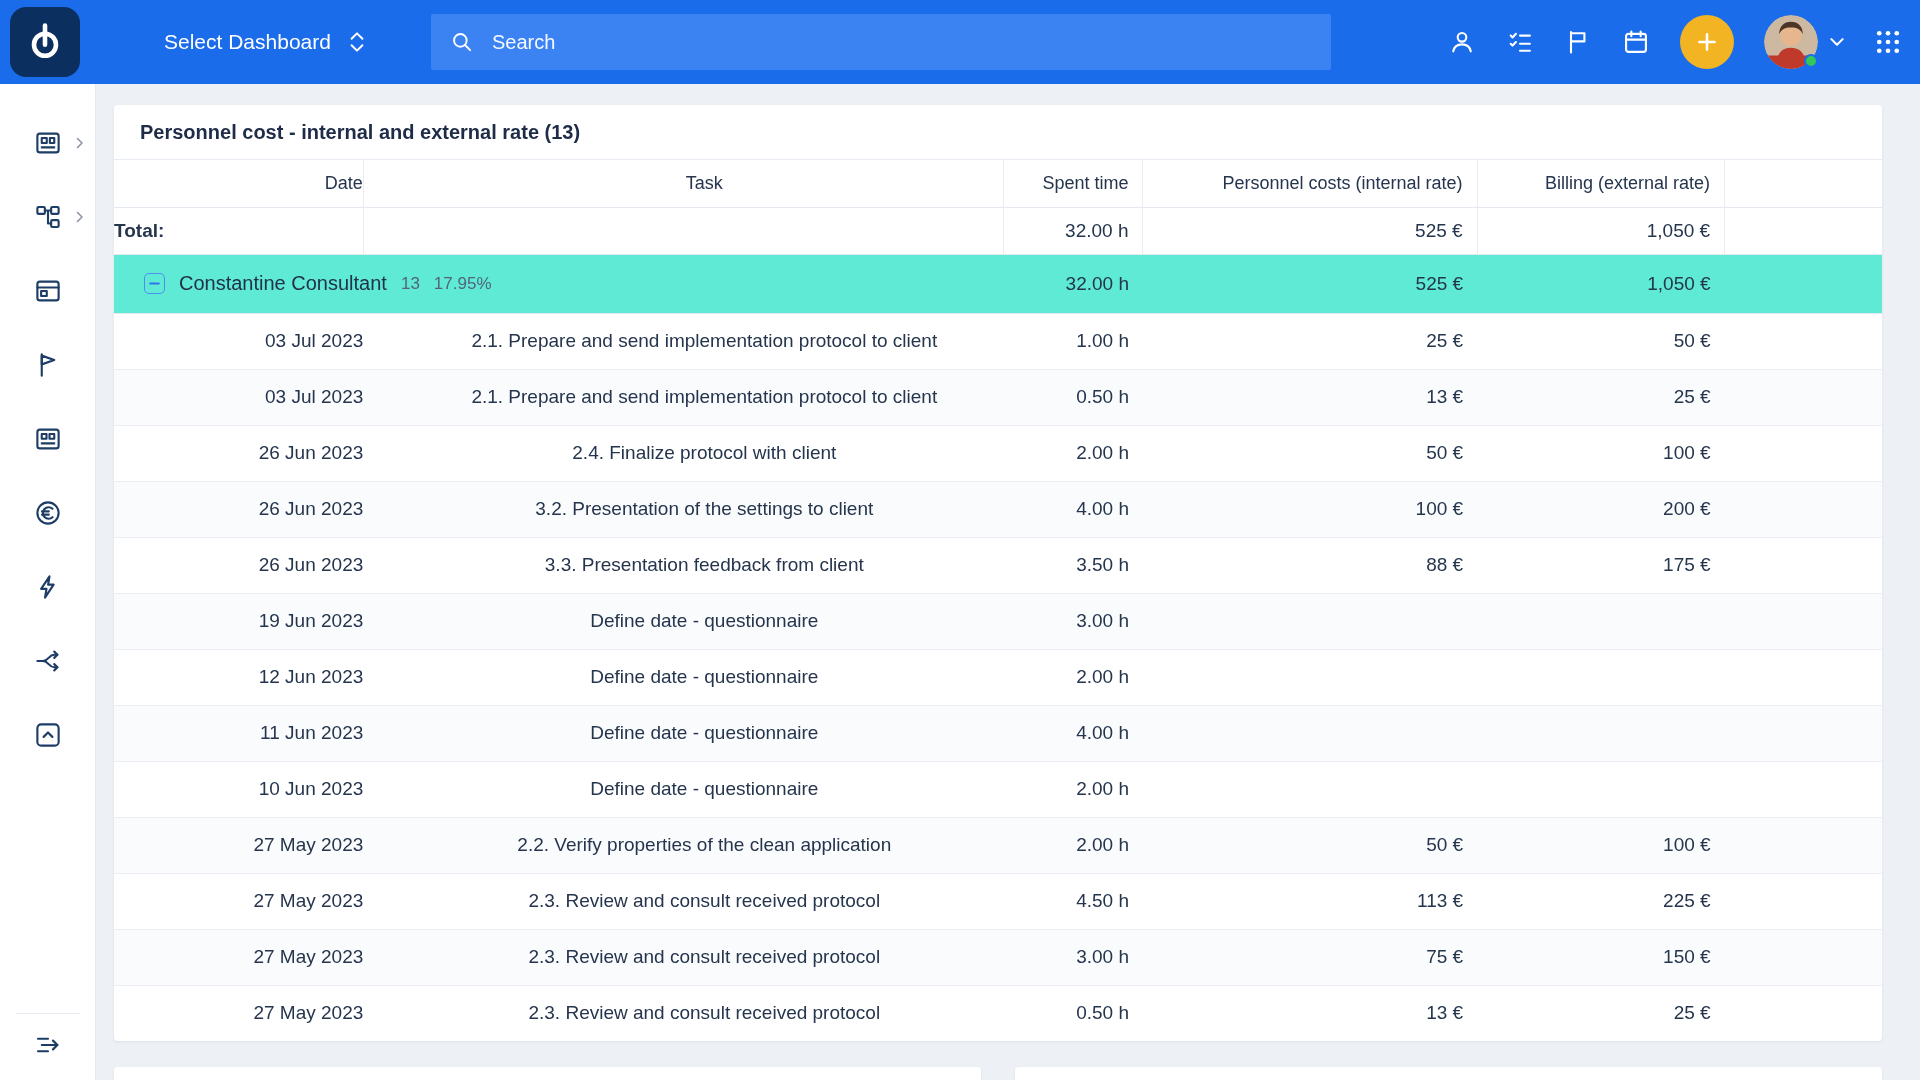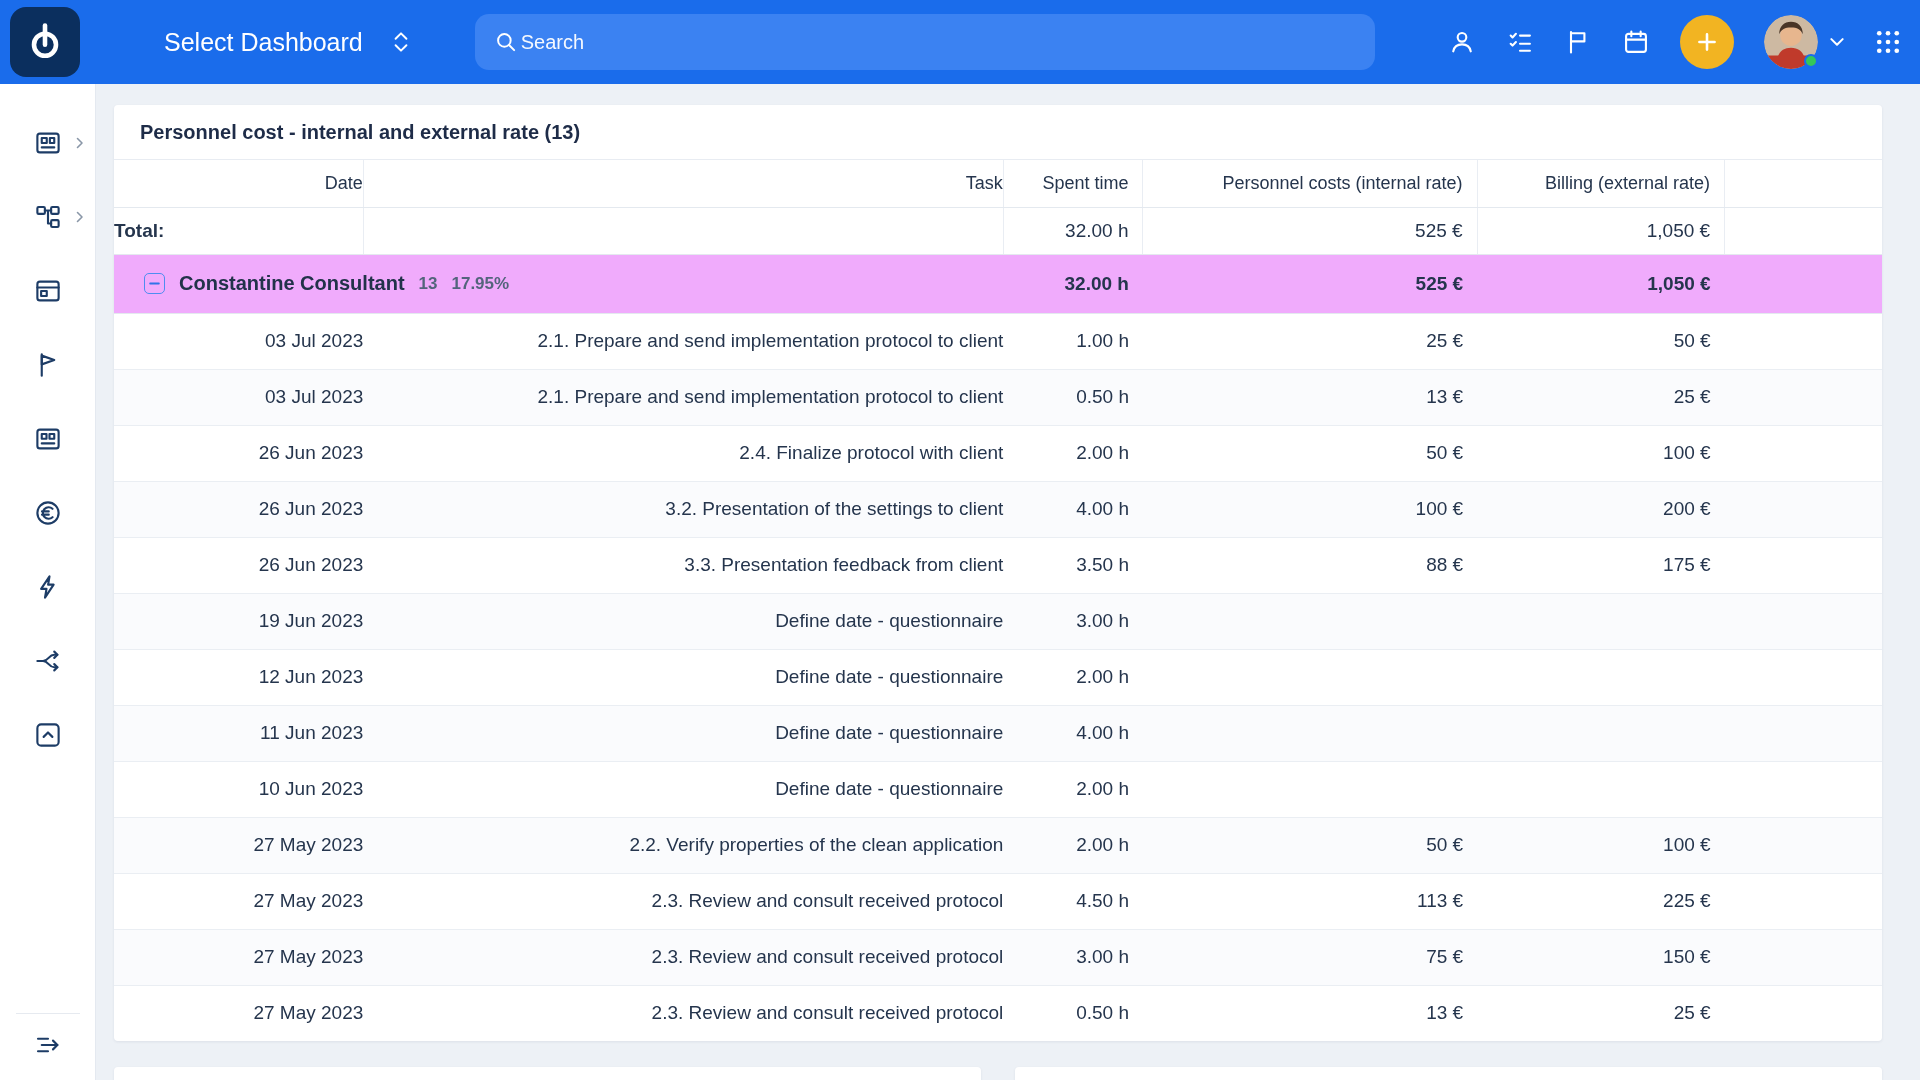--- a/index.html
+++ b/index.html
@@ -4,24 +4,24 @@
 <style>
   * { margin:0; padding:0; box-sizing:border-box; }
   html,body { width:1920px; height:1080px; font-family:"Liberation Sans", sans-serif; }
   #app { position:relative; width:1920px; height:1080px; overflow:hidden; background:#edf1f6; }
 
   
   .topbar { position:absolute; top:0; left:0; right:0; height:84px; background:#1a6ceb;
             display:flex; align-items:center; padding:0 18px 0 10px; z-index:10; }
   .logo-box { width:70px; height:70px; border-radius:16px; background:#0b2f5e;
               display:flex; align-items:center; justify-content:center; cursor:pointer; flex:none; }
-  .dash-select { margin-left:84px; display:flex; align-items:center; gap:30px; color:#fff;
-                 font-size:25px; cursor:pointer; white-space:nowrap; }
-  .search-field { margin-left:66px; width:900px; height:56px; background:#3b82f2; border-radius:14px;
-                  display:flex; align-items:center; padding:0 18px; gap:2px; }
+  .dash-select { margin-left:84px; display:flex; align-items:center; gap:18px; color:#fff;
+                 font-size:21px; cursor:pointer; white-space:nowrap; }
+  .search-field { margin-left:66px; width:900px; height:56px; background:#3b82f2; border-radius:2px;
+                  display:flex; align-items:center; padding:0 18px; gap:17px; }
   .search-field input { flex:1; background:transparent; border:none; outline:none; color:#fff; font-size:20px;
                         font-family:"Liberation Sans", sans-serif; }
   .search-field input::placeholder { color:rgba(255,255,255,.95); opacity:1; }
   .top-actions { margin-left:auto; display:flex; align-items:center; gap:30px; }
   .icon-btn { cursor:pointer; display:flex; align-items:center; justify-content:center; }
   .plus-btn { width:54px; height:54px; border-radius:50%; background:#f2b422; display:flex;
               align-items:center; justify-content:center; cursor:pointer; flex:none; }
   .avatar-wrap { position:relative; display:flex; align-items:center; gap:12px; cursor:pointer; }
   .avatar { width:54px; height:54px; border-radius:50%; overflow:hidden; flex:none; }
   .presence-dot { position:absolute; left:40px; bottom:1px; width:14px; height:14px; border-radius:50%;
@@ -43,25 +43,25 @@
           padding:21px 38px 0 18px; }
   .card { background:#fff; border-radius:4px; box-shadow:0 1px 3px rgba(23,43,77,.08); overflow:hidden; }
   .card-title-row { padding:16px 26px 15px; border-bottom:1px solid #e8ecf2; }
   .card-title { font-size:20px; font-weight:700; color:#1e2c48; }
 
   table.report { width:100%; border-collapse:collapse; font-size:19px; color:#25354d; table-layout:fixed; }
   table.report thead th { height:47px; font-weight:400; font-size:18px; color:#25354d;
                           border-bottom:1px solid #e4e9ef; }
   table.report thead th:not(:last-child), .total-row td:not(:last-child) { border-right:1px solid #e9edf3; }
   .c-date { text-align:right; padding-left:83px; }
-  .c-task { text-align:right; padding-left:42px; }
+  .c-task { text-align:center; padding-left:42px; }
   .num    { text-align:right; padding-right:14px; }
   .total-row td { height:47px; border-bottom:1px solid #e4e9ef; background:#fff; }
   .total-label { font-weight:700; text-align:left; }
-  .group-row { background:#f0abfc; cursor:pointer;font-weight:bold; }
+  .group-row { background:#5eead4; cursor:pointer; }
   .group-row td { height:58px; border-bottom:1px solid #e4e9ef; }
   .group-cell { display:flex; align-items:center; gap:14px; padding-left:30px; height:58px; }
   .collapse-box { width:21px; height:21px; border:1.5px solid #4f8df0; border-radius:5px; color:#2f74e8;
                   display:flex; align-items:center; justify-content:center; cursor:pointer; flex:none; }
   .group-name { font-size:20px; color:#22324a; }
   .group-meta { font-size:17px; color:#53647c; }
   .data-row td { height:56px; border-bottom:1px solid #eaeef3; }
   .data-row.alt td { background:#fafbfd; }
   tbody tr:last-child td { border-bottom:none; }
 

